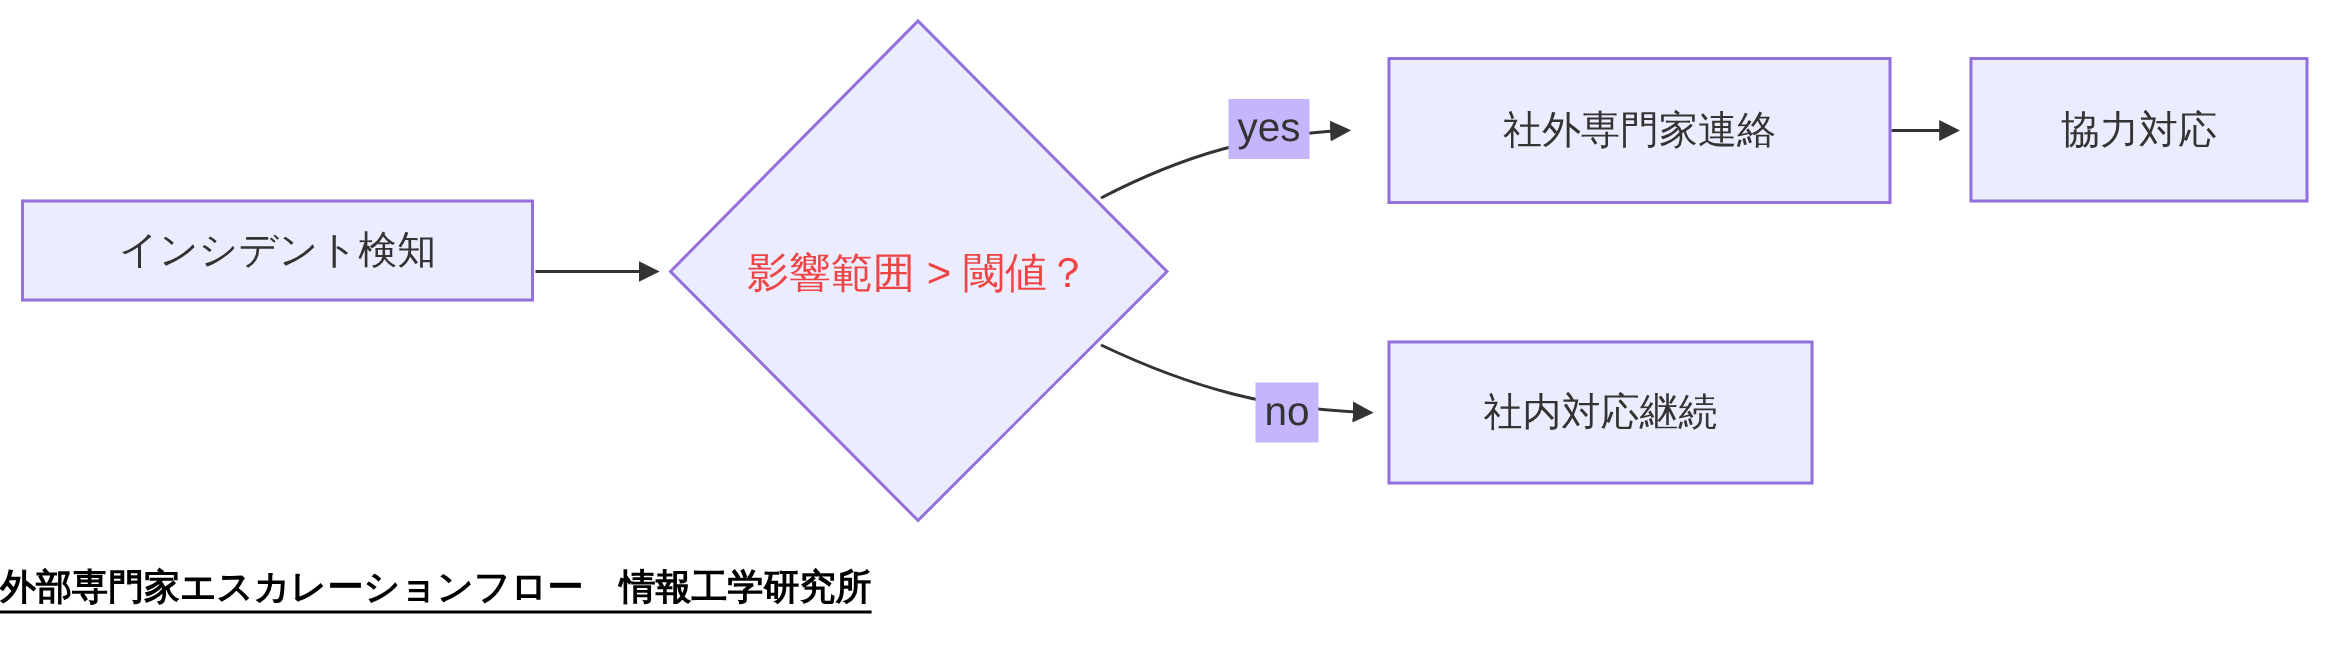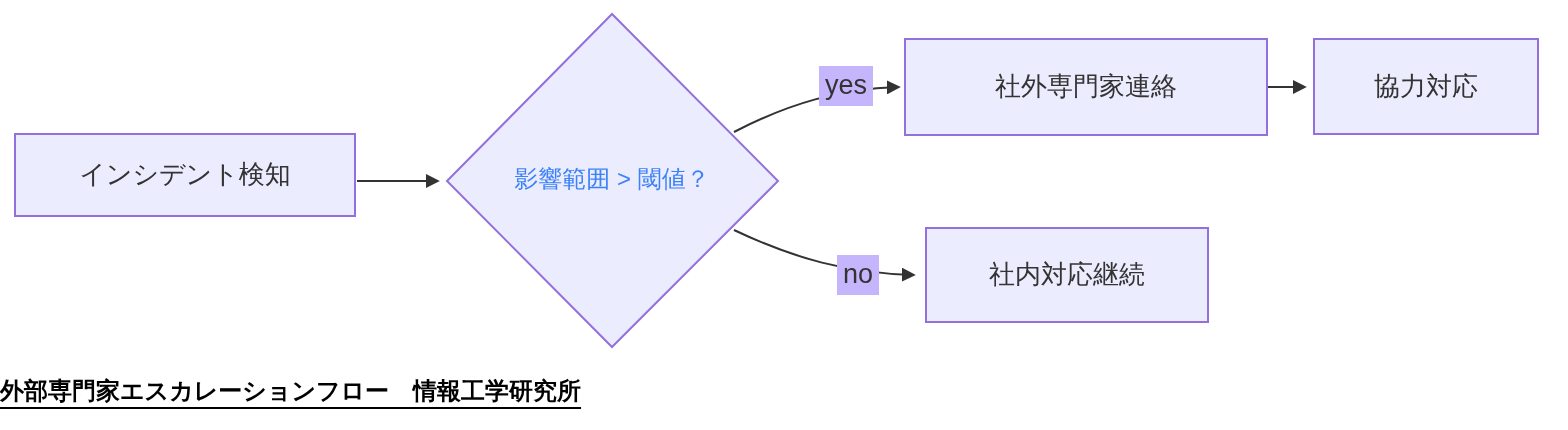--- a/index.html
+++ b/index.html
@@ -22,31 +22,31 @@
     background: #ECECFF;
     border: 2px solid #9370DB;
     display: flex;
     align-items: center;
     justify-content: center;
     color: #333333;
     font-size: 26px;
     line-height: 1.3;
     white-space: nowrap;
   }
-  .node-incident  { left: 14px;   top: 133px; width: 342px; height: 84px; }
-  .node-external  { left: 904px;  top: 38px;  width: 364px; height: 98px; }
+  .node-incident  { left: 14px;   top: 133px; width: 342px; height: 68px; }
+  .node-external  { left: 925px;  top: 38px;  width: 336px; height: 98px; }
   .node-cooperate { left: 1313px; top: 38px;  width: 226px; height: 97px; }
   .node-internal  { left: 925px;  top: 227px; width: 284px; height: 96px; }
   .diamond-label {
     position: absolute;
     left: 462px; top: 165px;
     width: 300px;
     text-align: center;
-    color: #3b82f6;
-    font-size: 24px;
+    color: #ef4444;
+    font-size: 28px;
     line-height: 1.2;
     white-space: nowrap;
   }
   .edge-label {
     position: absolute;
     background: #c4b5fd;
     color: #333333;
     font-size: 27px;
     line-height: 1.4;
     padding: 1px 6px;

